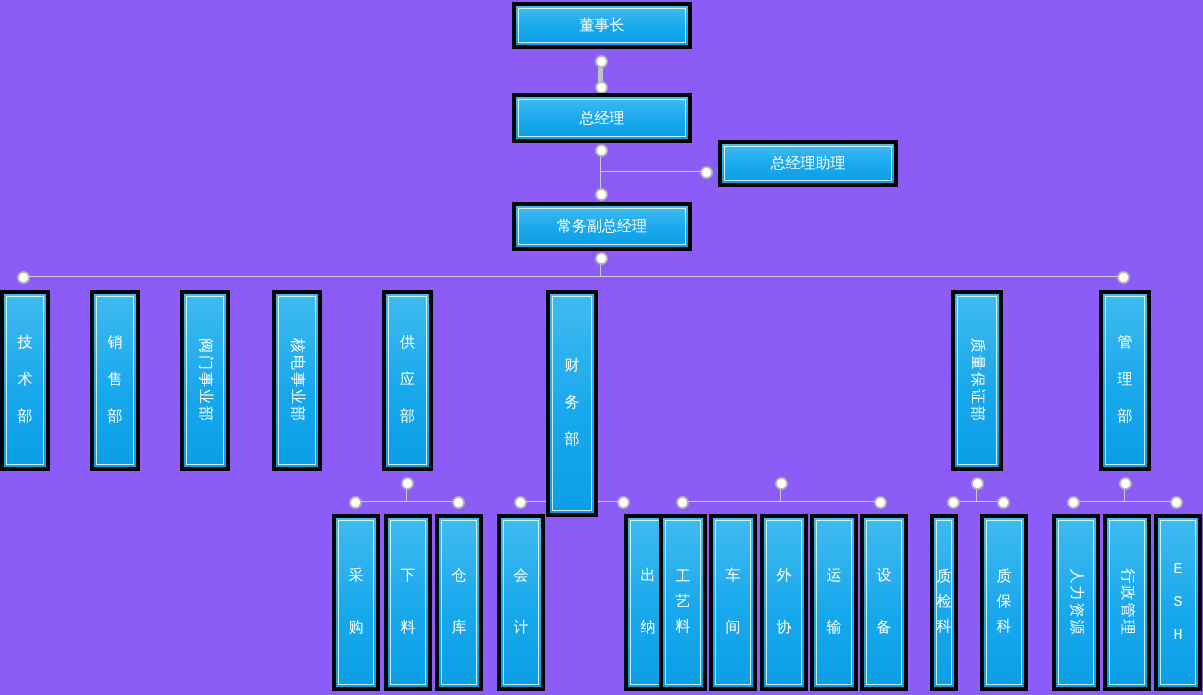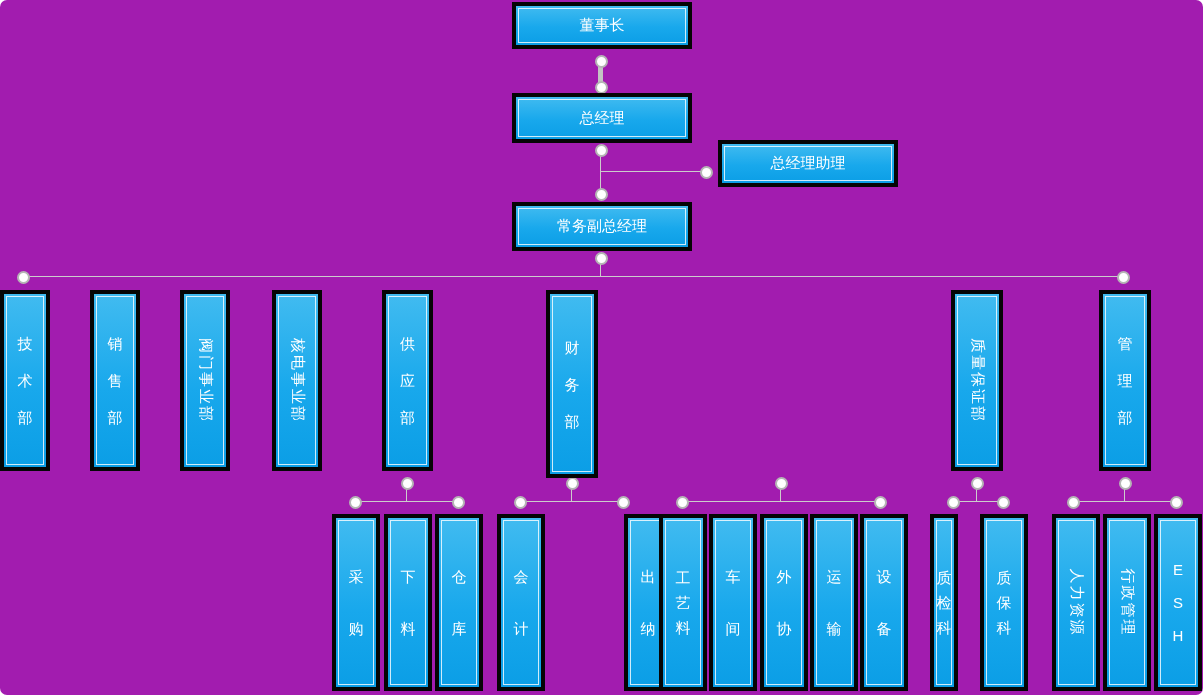--- a/index.html
+++ b/index.html
@@ -1,19 +1,18 @@
 <!DOCTYPE html>
 <html><head>
 <meta charset="utf-8">
 <style>
   html,body{margin:0;padding:0;background:#ffffff;}
   .canvas{
-    position:relative;width:1203px;height:695px;background:#a21caf;overflow:hidden;
-    font-family:Liberation Sans, sans-serif;
-    border-radius:7px;
+    position:relative;width:1203px;height:695px;background:#8b5cf6;overflow:hidden;
+    font-family:Liberation Mono, monospace;
   }
   
   .hline,.vline{position:absolute;background:#cccccc;}
   .hline{height:1px;}
   .vline{width:1px;}
   .vline.thick{width:5px;background:#c3c3c3;}
   .dot{
     position:absolute;width:9px;height:9px;border:2px solid #b5b5b5;
     border-radius:50%;background:#ffffff;box-sizing:content-box;
   }
@@ -121,21 +120,21 @@
   <div class="node" style="left:272px;top:290px;width:50px;height:181px;">
     <div class="inner">
         <span class="rot">核电事业部</span>
       </div>
   </div>
   <div class="node" style="left:382px;top:290px;width:51px;height:181px;">
     <div class="inner">
         <span class="stack lh37">供应部</span>
       </div>
   </div>
-  <div class="node" style="left:546px;top:290px;width:52px;height:188px;">
+  <div class="node" style="left:546px;top:290px;width:52px;height:227px;">
     <div class="inner">
         <span class="stack lh37">财务部</span>
       </div>
   </div>
   <div class="node" style="left:951px;top:290px;width:52px;height:181px;">
     <div class="inner">
         <span class="rot">质量保证部</span>
       </div>
   </div>
   <div class="node" style="left:1099px;top:290px;width:52px;height:181px;">

